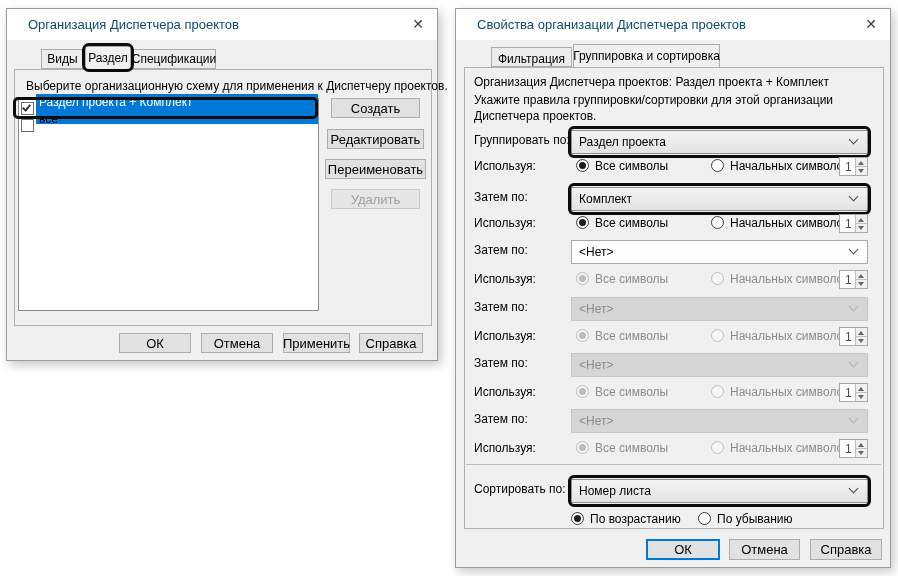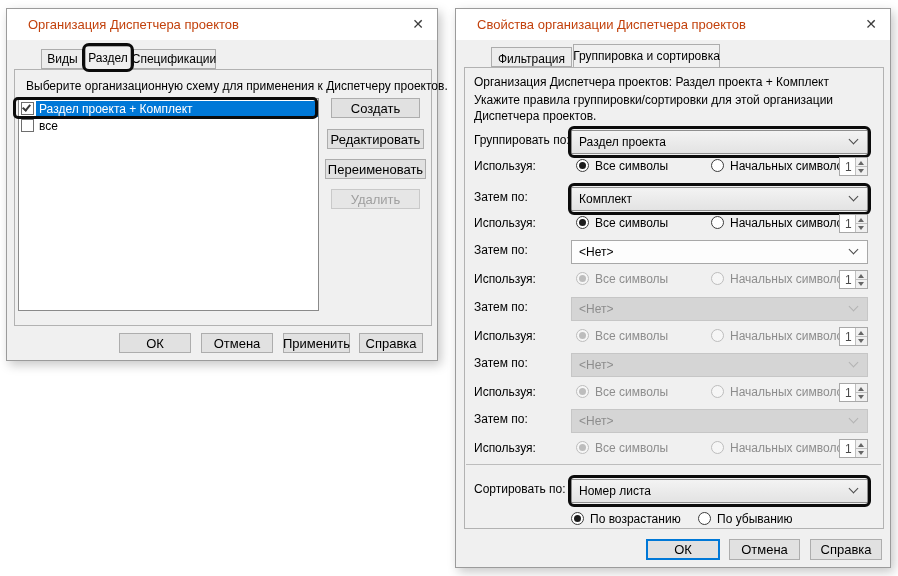--- a/index.html
+++ b/index.html
@@ -15,21 +15,21 @@
   .dialog {
     position: absolute;
     background: #f0f0f0;
     border: 1px solid #9b9b9b;
     box-shadow: 3px 4px 10px rgba(0,0,0,0.22);
   }
   .dlg-left  { left:6px;   top:8px; width:432px; height:353px; }
   .dlg-right { left:455px; top:8px; width:436px; height:560px; }
 
   .titlebar { position:absolute; left:0; top:0; right:0; height:31px; background:#fff; }
-  .title    { position:absolute; left:21px; top:8px; font-size:13px; color:#c2410c; white-space:nowrap; }
+  .title    { position:absolute; left:21px; top:8px; font-size:13px; color:#0c4a6e; white-space:nowrap; }
   .close    { position:absolute; right:13px; top:6px; font-size:14px; color:#3c3c3c; cursor:pointer; line-height:18px; }
 
   .tab {
     position:absolute; height:20px; background:#ececec;
     border:1px solid #acacac; z-index:1;
     display:flex; align-items:center; justify-content:center;
     white-space:nowrap; cursor:pointer;margin-left:25px;
   }
   .tab.active { background:#f0f0f0; border-bottom:none; z-index:3; }
 
@@ -42,21 +42,21 @@
 
   
   .listbox {
     position:absolute; left:11px; top:89px; width:301px; height:213px;
     background:#fff; border:1px solid #8a8a8a; z-index:3; padding-top:1px;
   }
   .litem { position:relative; height:17px; display:flex; align-items:center; padding-left:2px; cursor:pointer; }
   .cb { width:13px; height:13px; border:1px solid #6e6e6e; background:#fff; position:relative; flex:none; }
   .tick { position:absolute; left:2px; top:0px; width:5px; height:8px;
           border-right:2px solid #3a3a3a; border-bottom:2px solid #3a3a3a; transform:rotate(40deg); }
-  .ltext { flex:1; margin-left:2px; padding-left:3px; height:16px; line-height:16px; white-space:nowrap; }
+  .ltext { flex:1; margin-left:2px; padding-left:3px; height:30px; line-height:16px; white-space:nowrap; }
   .litem.selected .ltext { background:#0078d7; color:#fff; }
 
   
   .btn {
     position:absolute; background:#e1e1e1; border:1px solid #adadad;
     display:flex; align-items:center; justify-content:center;
     font-size:13px; cursor:pointer; z-index:4; white-space:nowrap;
   }
   .btn.disabled { color:#9f9f9f; background:#e6e6e6; border-color:#c9c9c9; cursor:default; }
   .btn.default  { border:2px solid #0078d7; }

